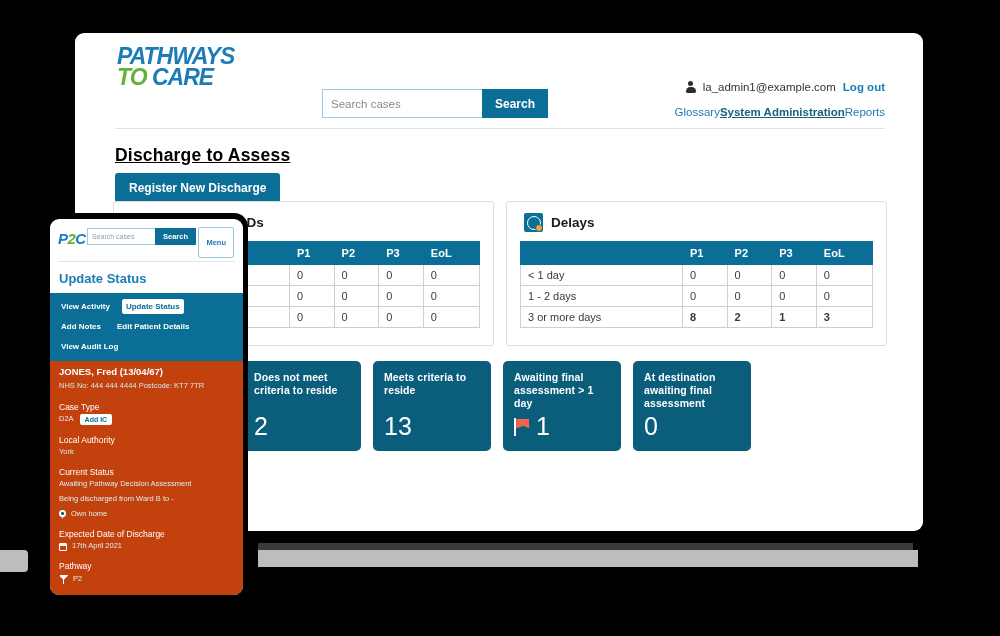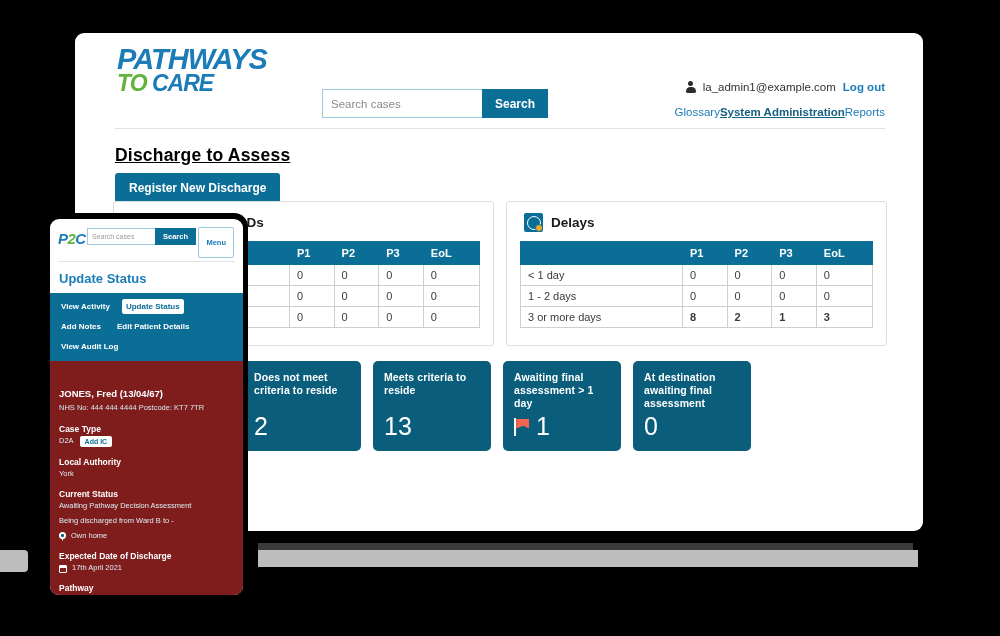--- a/index.html
+++ b/index.html
@@ -34,21 +34,21 @@
     height: 62px;
     padding: 0 38px 0 40px;
   }
   .logo-block {
     position: absolute; left: 42px; top: 13px;
     line-height: 0.92;
     font-weight: 800;
     font-style: italic;
     letter-spacing: -1px;
   }
-  .logo-l1 { font-size: 29px; color: #1b7cb8; text-align: right; }
+  .logo-l1 { font-size: 23px; color: #1b7cb8; text-align: right; }
   .logo-l2 { font-size: 23px; }
   .logo-to { color: #62b33b; }
   .logo-care { color: #1b7cb8; }
 
   .search-wrap {
     position: absolute; left: 247px; top: 56px;
     display: flex; height: 29px;
   }
   .search-input {
     width: 160px; height: 29px;
@@ -263,29 +263,29 @@
     color: #fff; font-size: 8px; font-weight: 700;
     padding: 2px 3px; cursor: pointer; white-space: nowrap;
     border: 1px solid transparent;
     text-align: center;
   }
   .mb-tab.active {
     background: #fff; color: #0b6e96;
     border: 1px solid #fff; border-radius: 2px;
   }
   .mb-detail {
-    background: #7f1d1d; color: #fff;
-    padding: 26px 9px 10px 9px;
+    background: #c2410c; color: #fff;
+    padding: 4px 9px 10px 9px;
     flex: 1;
     font-size: 8px;
     line-height: 1.45;
   }
   .pt-name { font-size: 9.5px; font-weight: 700; margin-bottom: 2px; }
   .pt-ids { font-size: 7.5px; color: #d6e7ee; margin-bottom: 9px; }
-  .d-h { font-size: 8.5px; font-weight: 700; margin-bottom: 1px; }
+  .d-h { font-size: 8.5px; font-weight: 400; margin-bottom: 1px; }
   .d-v { font-size: 7.5px; color: #dcecf2; margin-bottom: 8px; }
   .d-v-tight { margin-bottom: 4px; }
   .casetype-row { display:flex; align-items:center; gap:6px; margin-bottom:9px; }
   .casetype-val { font-size: 7.5px; color:#dcecf2; }
   .addic-btn {
     background:#fff; color:#0b6e96; border:none; border-radius:2px;
     font-size:7px; font-weight:700; padding:2px 5px; cursor:pointer;
     font-family: "Liberation Sans", sans-serif;
   }
   .icon-line { display:flex; align-items:center; gap:5px; margin-bottom:8px; font-size:7.5px; color:#dcecf2; }

